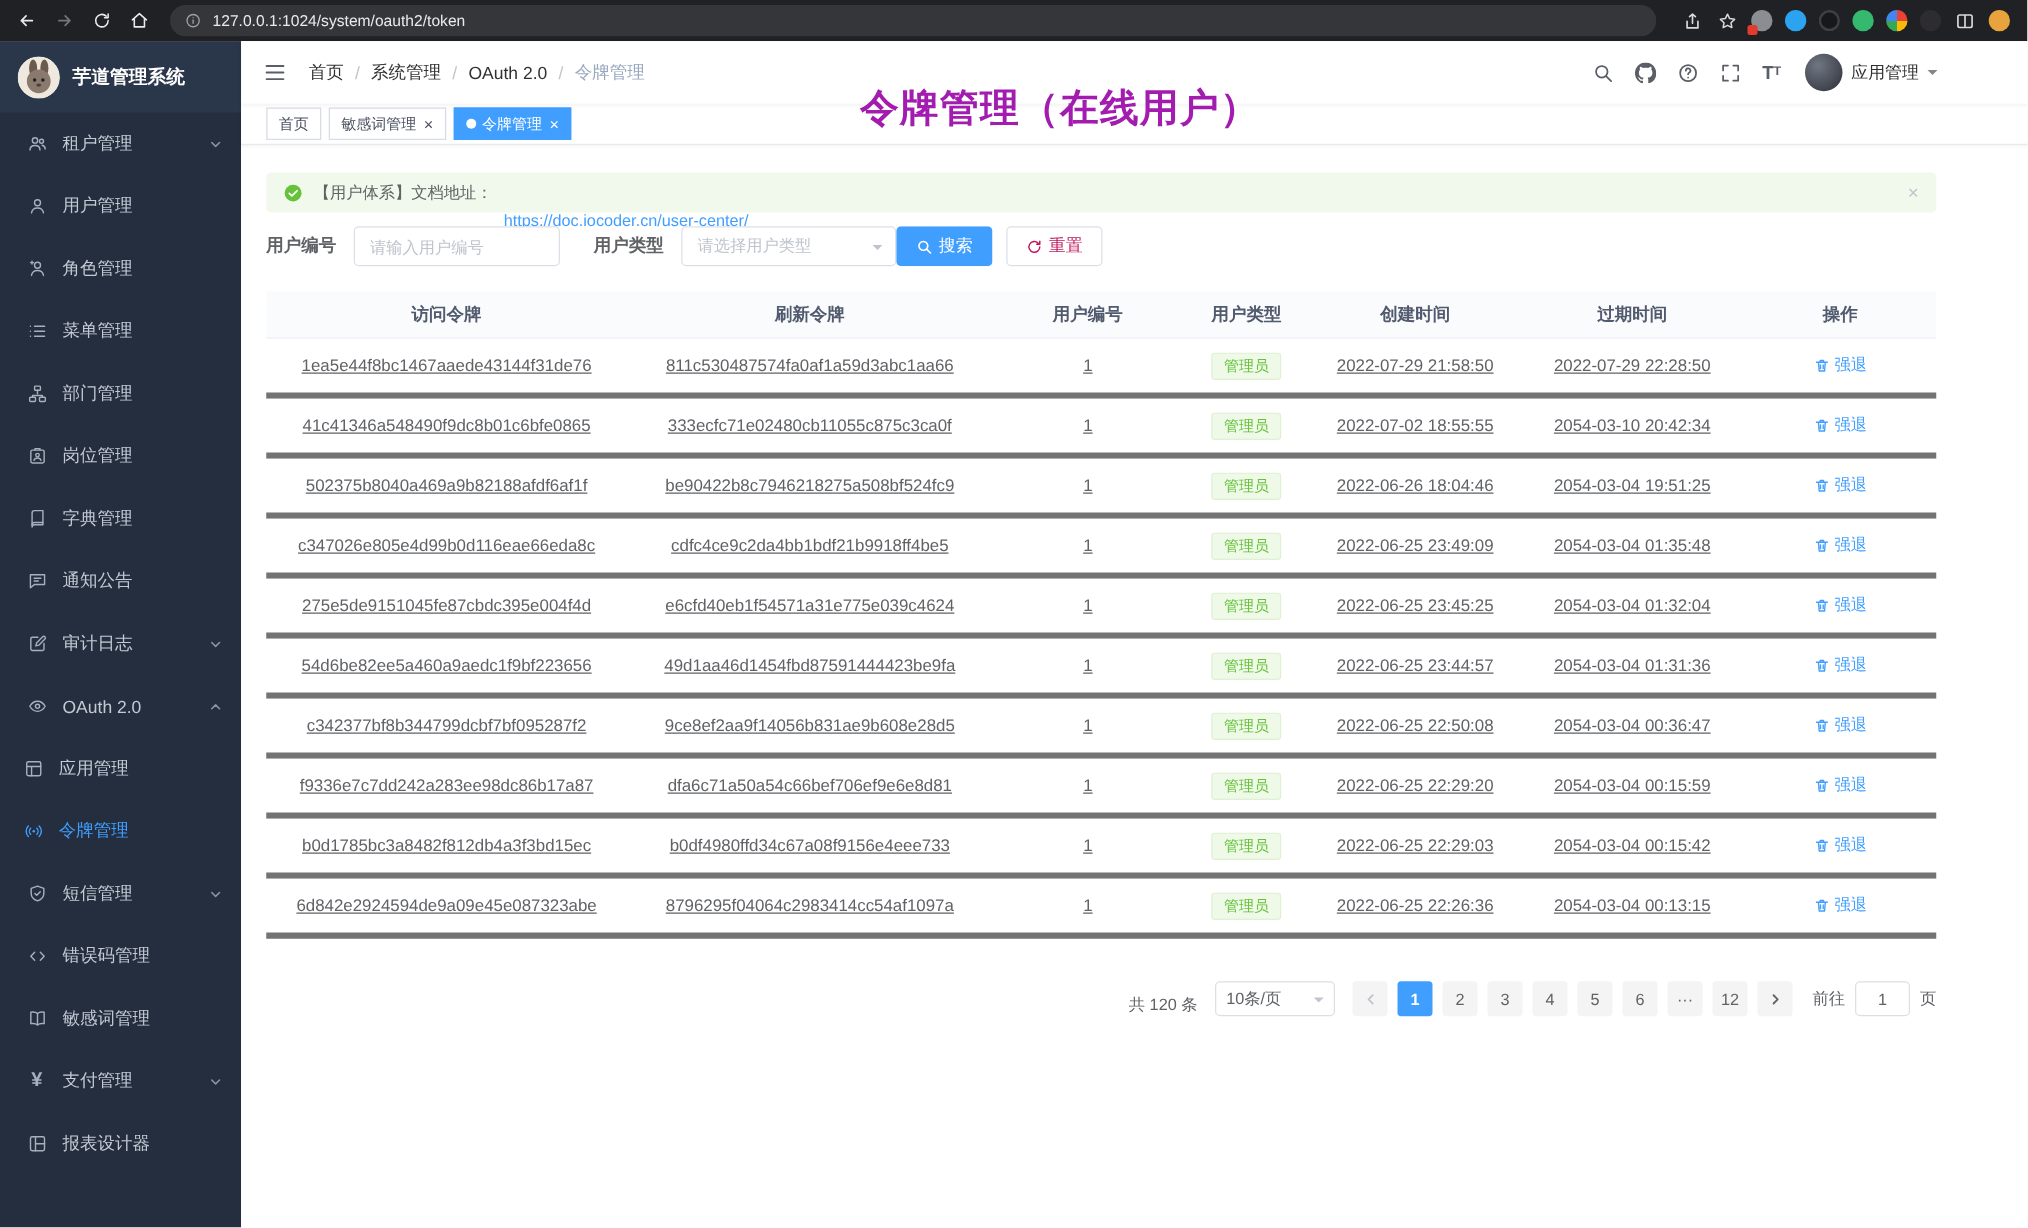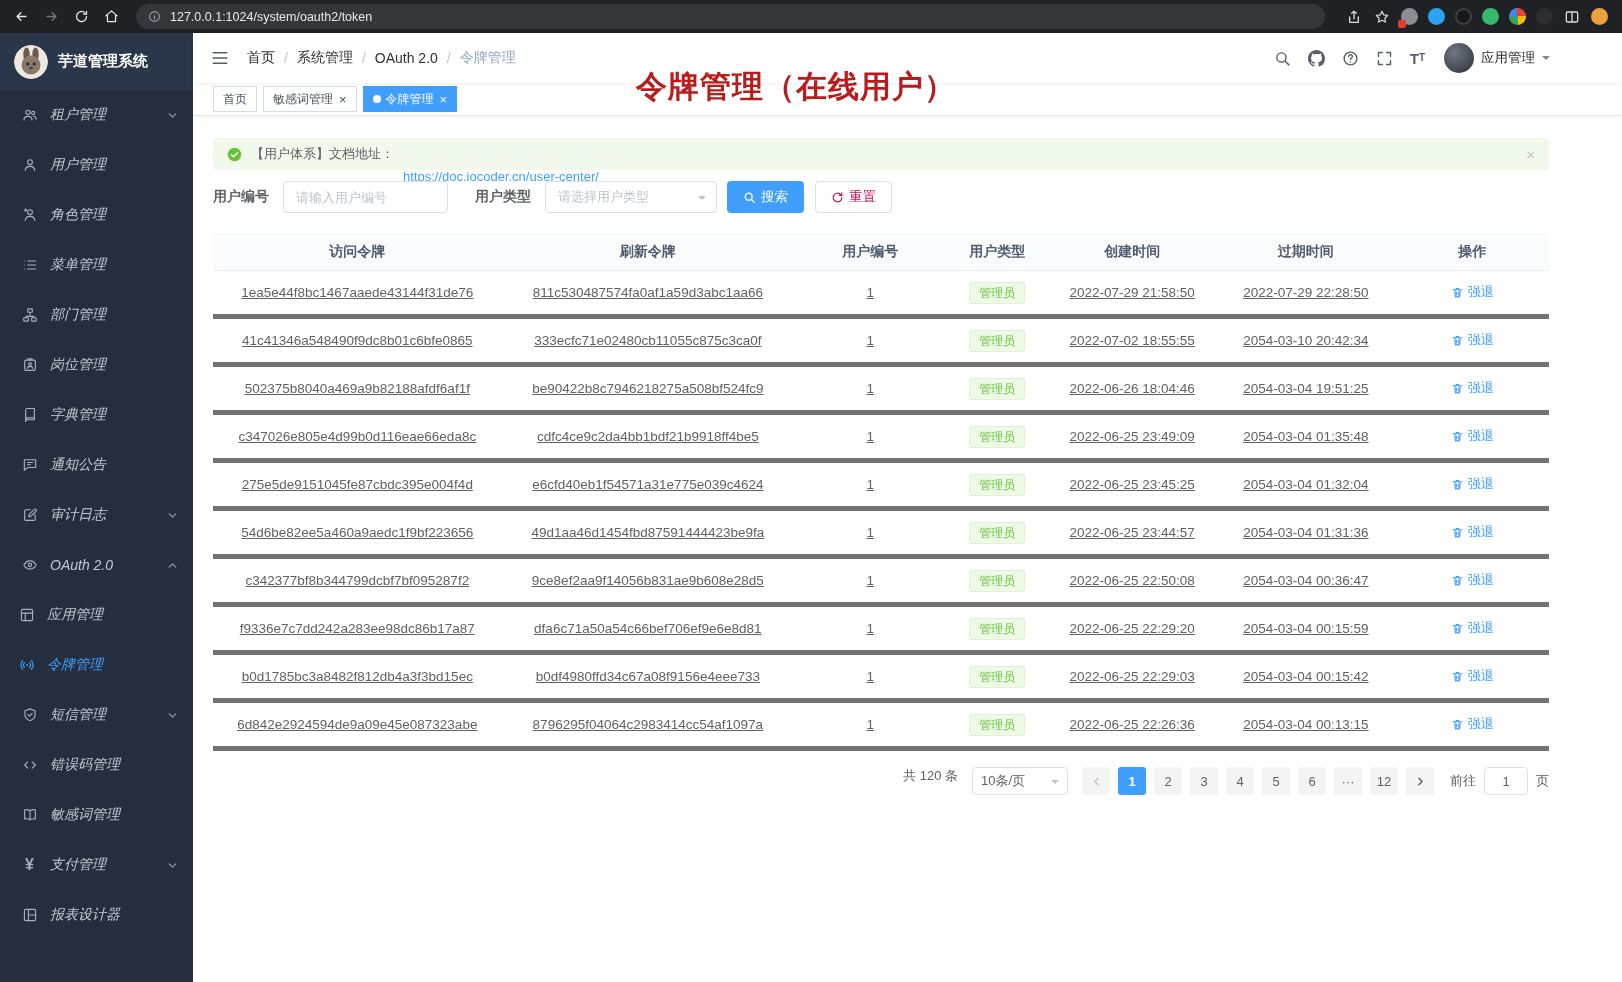--- a/index.html
+++ b/index.html
@@ -34,21 +34,21 @@
 .logo-avatar{width:34px;height:34px;border-radius:50%;overflow:hidden;flex:none;}
 .logo-avatar svg{width:34px;height:34px;display:block;}
 .logo-title{color:#fff;font-size:15px;font-weight:700;white-space:nowrap;}
 .menu{flex:1;}
 .menu-item{height:50px;display:flex;align-items:center;padding:0 15px 0 21px;color:#c3cad4;font-size:14px;cursor:pointer;}
 .menu-item.child{padding-left:18px;}
 .menu-item.active{color:#409eff;}
 .mi-icon{width:17px;height:17px;margin-right:12px;display:flex;align-items:center;justify-content:center;color:#a7b0bc;flex:none;}
 .menu-item.active .mi-icon{color:#409eff;}
 .mi-icon svg{width:16px;height:16px;}
-.mi-label{flex:1;white-space:nowrap;font-style:italic;}
+.mi-label{flex:1;white-space:nowrap;}
 .mi-chevron{width:11px;height:11px;color:#8a93a1;display:flex;}
 .mi-chevron svg{width:11px;height:11px;}
 .mi-chevron.up svg{transform:rotate(180deg);}
 
 .main{flex:1;display:flex;flex-direction:column;min-width:0;background:#fff;}
 
 
 .navbar{height:50px;display:flex;align-items:center;padding:0 72px 0 16px;background:#fff;box-shadow:0 1px 4px rgba(0,21,41,.08);position:relative;z-index:3;}
 .hamburger{width:22px;height:22px;color:#5a5e66;margin-right:16px;display:flex;align-items:center;justify-content:center;cursor:pointer;}
 .hamburger svg{width:18px;height:18px;}
@@ -78,51 +78,51 @@
 .alert{height:32px;background:#f0f9eb;border-radius:4px;display:flex;align-items:center;padding:0 14px;gap:9px;margin-bottom:11px;}
 .alert-ic{width:15px;height:15px;flex:none;}
 .alert-text{font-size:13px;color:#606266;}
 .alert-link{font-size:13px;color:#409eff;cursor:pointer;margin-top:44px;}
 .alert-close{margin-left:auto;color:#c0c4cc;font-size:15px;cursor:pointer;line-height:1;}
 
 .filter-row{display:flex;align-items:center;margin-bottom:20px;font-size:14px;}
 .f-label{font-weight:700;color:#606266;margin-right:14px;white-space:nowrap;}
 .f-input{width:165px;height:32px;border:1px solid #dcdfe6;border-radius:4px;padding:0 12px;font-size:13px;color:#606266;margin-right:27px;outline:none;font-family:inherit;}
 .f-input::placeholder{color:#bfc4cc;}
-.f-select{width:172px;height:32px;border:1px solid #dcdfe6;border-radius:4px;padding:0 10px 0 12px;display:flex;align-items:center;justify-content:space-between;color:#bfc4cc;font-size:13px;margin-right:10px;cursor:pointer;background:#fff;}
+.f-select{width:172px;height:32px;border:1px solid #dcdfe6;border-radius:4px;padding:0 10px 0 12px;display:flex;align-items:center;justify-content:space-between;color:#bfc4cc;font-size:13px;margin-right:0;cursor:pointer;background:#fff;}
 .sel-caret{width:0;height:0;border:4.5px solid transparent;border-top-color:#c0c4cc;margin-top:5px;}
 .btn{height:32px;border-radius:4px;display:inline-flex;align-items:center;gap:5px;font-size:13.5px;padding:0 15px;cursor:pointer;border:1px solid transparent;font-family:inherit;}
 .btn svg{width:13px;height:13px;}
 .btn.primary{background:#409eff;color:#fff;margin-right:11px;}
 .btn.plain{background:#fff;border-color:#dcdfe6;color:#be185d;}
 
 
 .t-grid{display:grid;grid-template-columns:21.6% 21.9% 11.4% 7.6% 12.6% 13.4% 11.5%;align-items:center;}
 .t-head{height:38px;background:#fafbfc;border-bottom:1px solid #ebeef5;}
 .th{font-weight:700;color:#515a6e;font-size:14px;text-align:center;white-space:nowrap;}
 .t-row{height:48px;border-bottom:5px solid #737373;font-size:13.5px;color:#606266;background:#fff;text-decoration:underline;}
 .td{text-align:center;overflow:hidden;text-overflow:ellipsis;white-space:nowrap;padding:0 4px;}
 .tag-success{display:inline-block;padding:0 9px;height:22px;line-height:20px;background:#eef9e8;border:1px solid #dff0d3;color:#67c23a;border-radius:3px;font-size:12px;}
 .action-link{color:#409eff;display:inline-flex;align-items:center;gap:4px;font-size:13px;cursor:pointer;}
 .action-link svg{width:13px;height:13px;}
 
 
-.pagination{display:flex;align-items:flex-start;justify-content:flex-end;margin-top:16px;gap:8px;font-size:13px;color:#606266;}
+.pagination{display:flex;align-items:flex-end;justify-content:flex-end;margin-top:34px;gap:8px;font-size:13px;color:#606266;}
 .pg-total{margin-right:6px;white-space:nowrap;}
 .pg-size{width:96px;height:28px;border:1px solid #dcdfe6;border-radius:4px;display:flex;align-items:center;justify-content:space-between;padding:0 8px;color:#606266;cursor:pointer;background:#fff;margin-right:6px;}
 .pg-btn{min-width:28px;height:28px;border-radius:3px;background:#f4f4f5;display:inline-flex;align-items:center;justify-content:center;color:#606266;cursor:pointer;font-size:13px;padding:0 4px;}
 .pg-btn svg{width:11px;height:11px;}
 .pg-btn.active{background:#409eff;color:#fff;font-weight:700;}
 .pg-btn.disabled{color:#c0c4cc;cursor:default;}
 .pg-list{display:flex;gap:8px;}
 .pg-goto{display:flex;align-items:center;gap:8px;margin-left:8px;white-space:nowrap;}
 .pg-input{width:44px;height:28px;border:1px solid #dcdfe6;border-radius:4px;text-align:center;font-size:13px;color:#606266;outline:none;font-family:inherit;}
 
 
-.annotation{position:absolute;left:636px;top:66px;font-size:31px;font-weight:700;color:#b91c1c;z-index:20;letter-spacing:1px;white-space:nowrap;}
+.annotation{position:absolute;left:688px;top:66px;font-size:31px;font-weight:700;color:#a21caf;z-index:20;letter-spacing:1px;white-space:nowrap;}
 </style>
 </head>
 <body>
 
 <div class="browser-bar">
   <span class="b-btn">
       <svg viewBox="0 0 24 24" fill="none" stroke="currentColor" stroke-width="2.2" stroke-linecap="round" stroke-linejoin="round">
         <path d="M19 12H5M11 18l-6-6 6-6"></path>
       </svg>
     </span>

